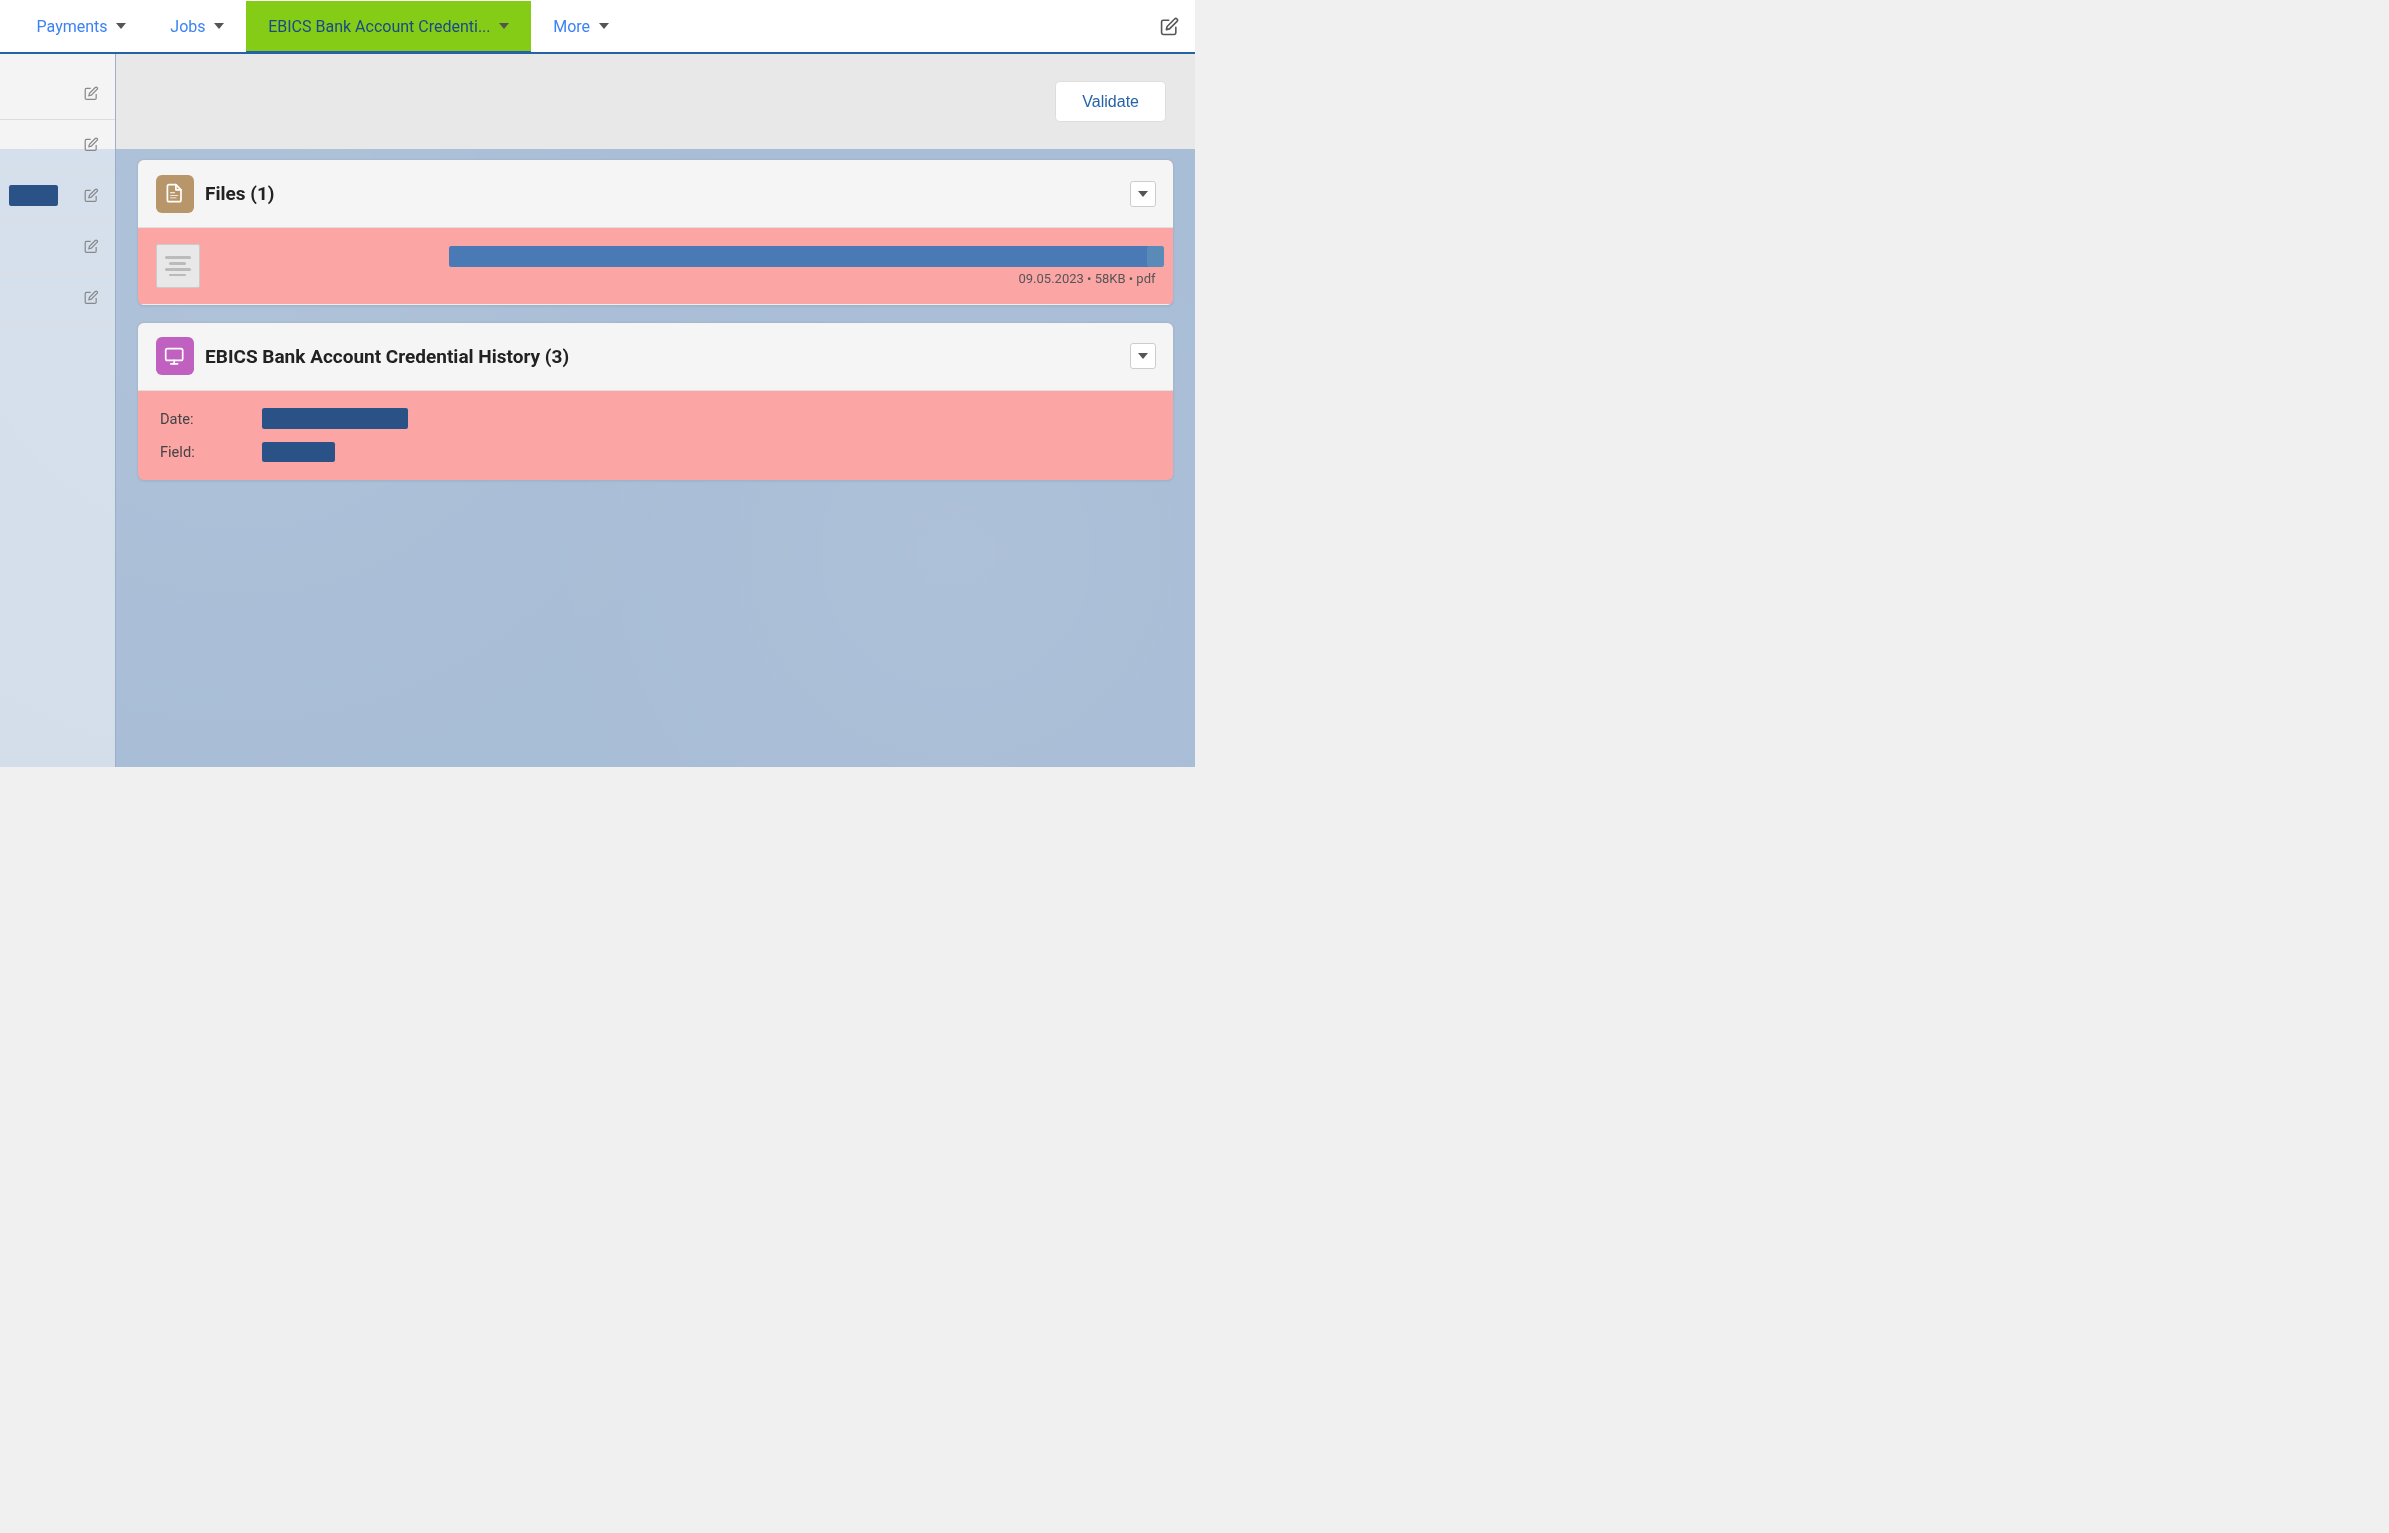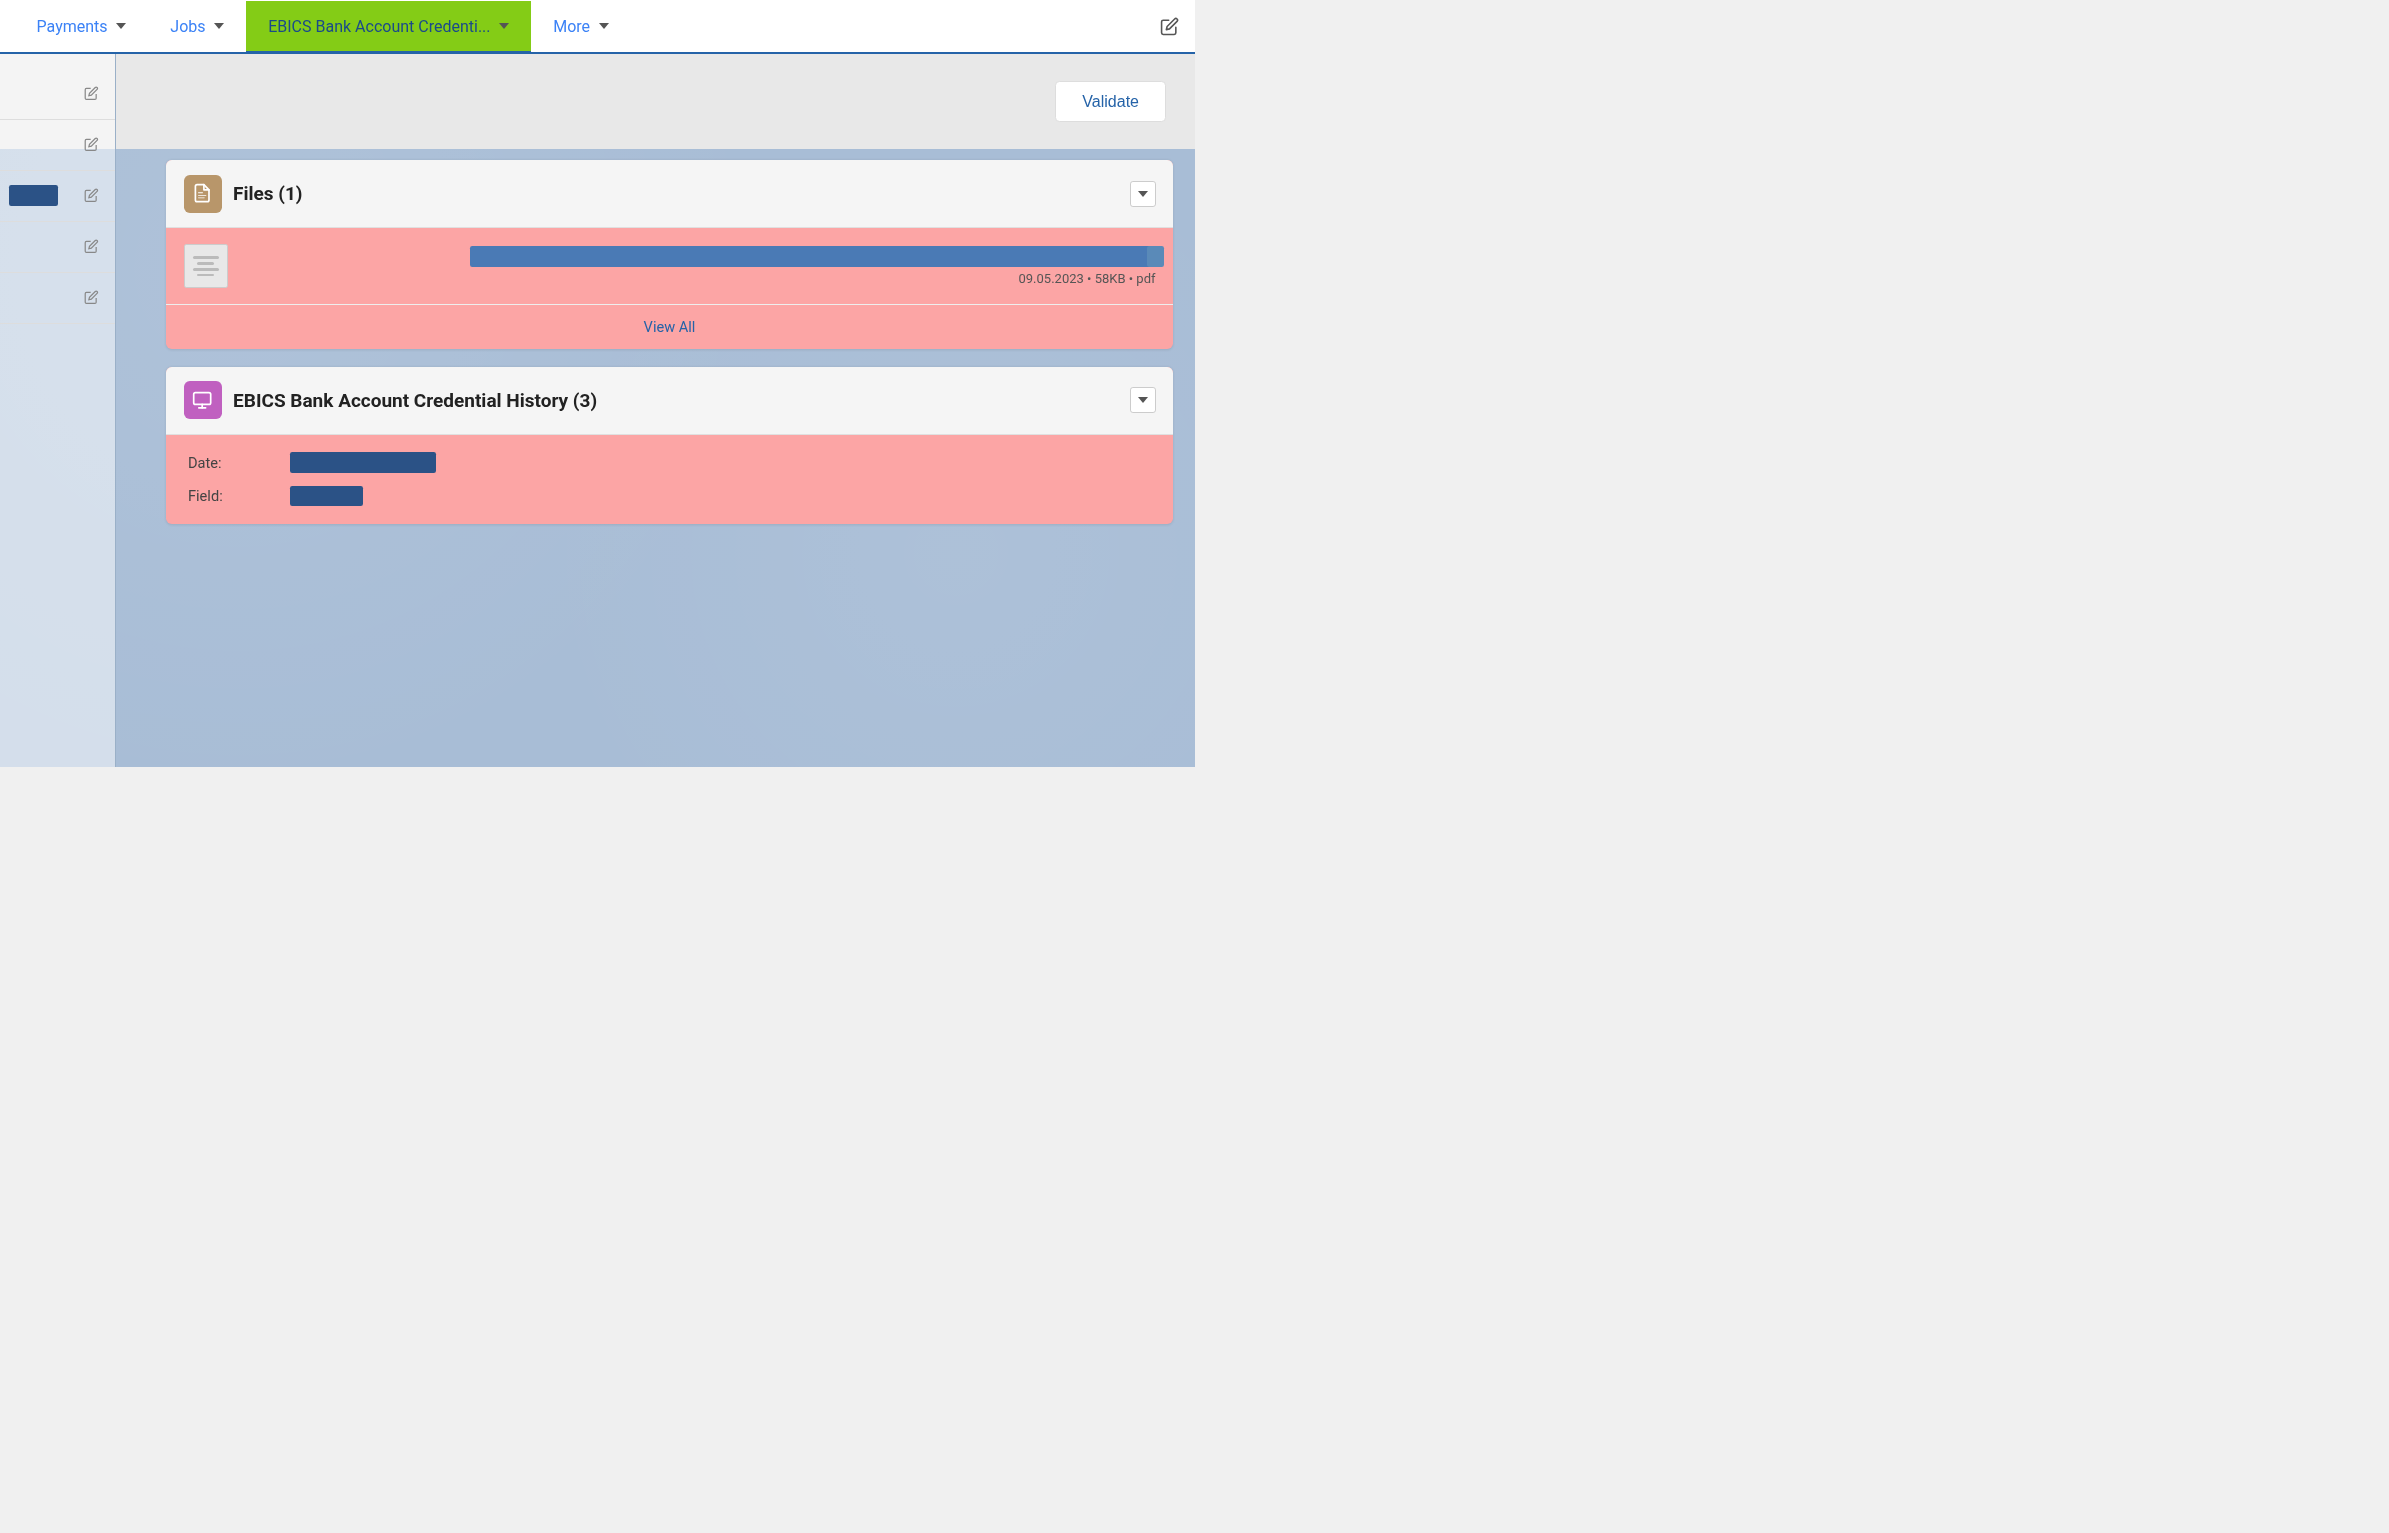--- a/index.html
+++ b/index.html
@@ -64,21 +64,20 @@
       font-size: 16px;
     }
 
     
     .main-area {
       display: flex;
       height: calc(100% - 54px);
       background: #b8cce4;
       position: relative;
       overflow: hidden;
-      gap: 28px;
     }
 
     
     .main-area::before {
       content: '';
       position: absolute;
       inset: 0;
       background:
         radial-gradient(circle at 20% 30%, rgba(255,255,255,0.08) 0%, transparent 50%),
         radial-gradient(circle at 80% 70%, rgba(255,255,255,0.06) 0%, transparent 40%);
@@ -454,23 +453,20 @@
           <div class="file-thumb-line short"></div>
           <div class="file-thumb-line"></div>
           <div class="file-thumb-line short"></div>
         </div>
         <div class="file-info">
           <div class="file-name-bar"></div>
           <span class="file-meta">09.05.2023 • 58KB • pdf</span>
         </div>
       </div>
 
-      <div class="view-all-row">
-        <a class="view-all-link">View All</a>
-      </div>
     </div>
 
     <div class="card">
       <div class="card-header">
         <div class="card-icon-history">
           <svg viewBox="0 0 24 24" width="20.4" height="20.4" fill="none" stroke="#fff" stroke-width="2" stroke-linecap="round" stroke-linejoin="round">
             <rect x="2" y="3" width="20" height="14" rx="2" ry="2"></rect>
             <line x1="8" y1="21" x2="16" y2="21"></line>
             <line x1="12" y1="17" x2="12" y2="21"></line>
           </svg>

